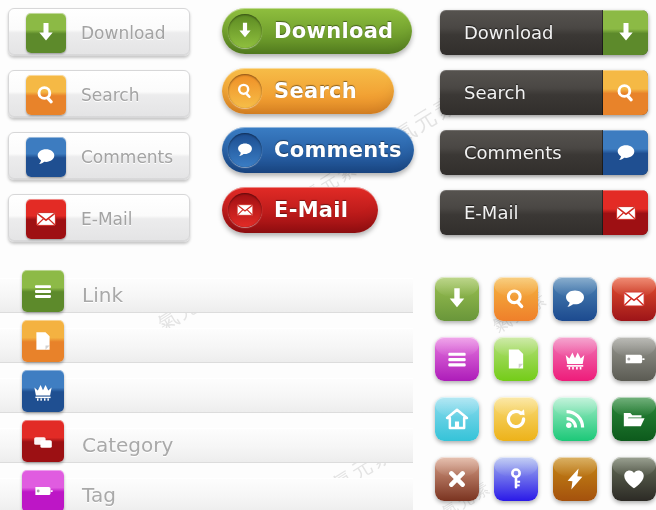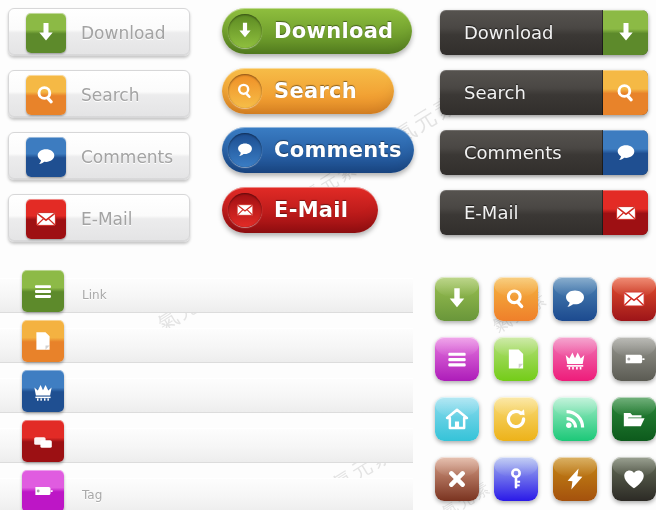--- a/index.html
+++ b/index.html
@@ -94,21 +94,21 @@
     border-bottom:1px solid #dcdcdc;
     box-shadow:0 1px 0 rgba(255,255,255,.9) inset;
   }
   .row .rtile{
     position:absolute;left:22px;top:-8px;width:42px;height:42px;border-radius:5px;
     box-shadow:0 2px 3px rgba(0,0,0,.3),0 1px 0 rgba(255,255,255,.4) inset;
     display:flex;align-items:center;justify-content:center;
   }
   .row .rlbl{
     position:absolute;left:82px;top:0;height:34px;line-height:34px;
-    font-size:12px;color:#a9a9a9;text-shadow:0 1px 0 #fff;
+    font-size:20px;color:#a9a9a9;text-shadow:0 1px 0 #fff;
     font-family:"DejaVu Sans",sans-serif;
   }
 
   
   .gicon{
     position:absolute;width:44px;height:44px;border-radius:9px;
     box-shadow:0 2px 4px rgba(0,0,0,.32),0 1px 0 rgba(255,255,255,.5) inset;
     display:flex;align-items:center;justify-content:center;
     overflow:hidden;
   }
@@ -277,20 +277,21 @@
           </svg>
         </div>
       </div>
       <div class="row" style="top: 428px;">
         <div class="rtile" style="background:linear-gradient(180deg, #e22b26 0%, #e22b26 42%, #9c1013 52%, #9c1013 100%)">
           <svg width="24" height="24" viewBox="0 0 24 24">
             <rect fill="#ffffff" x="3.2" y="8.2" width="11.4" height="7.6" rx="1.6" opacity=".95"></rect>
        <rect fill="#ffffff" x="9.4" y="11.2" width="11.4" height="7.6" rx="1.6"></rect>
           </svg>
         </div>
+       <div class="rlbl">Category</div>
       </div>
       <div class="row" style="top: 478px;">
         <div class="rtile" style="background:linear-gradient(180deg, #e05ce0 0%, #e05ce0 42%, #bd16c6 52%, #bd16c6 100%)">
           <svg width="24" height="24" viewBox="0 0 24 24">
             <path fill="#ffffff" d="M4.4 8h13.3c1 0 1.8.8 1.8 1.8v4.4c0 1-.8 1.8-1.8 1.8H4.4z"></path>
        <circle cx="7.2" cy="12" r="1.4" fill="rgba(0,0,0,.35)"></circle>
        <rect fill="#ffffff" x="19.5" y="11.2" width="2.4" height="1.7" rx=".8"></rect>
           </svg>
         </div>
        <div class="rlbl">Tag</div>

